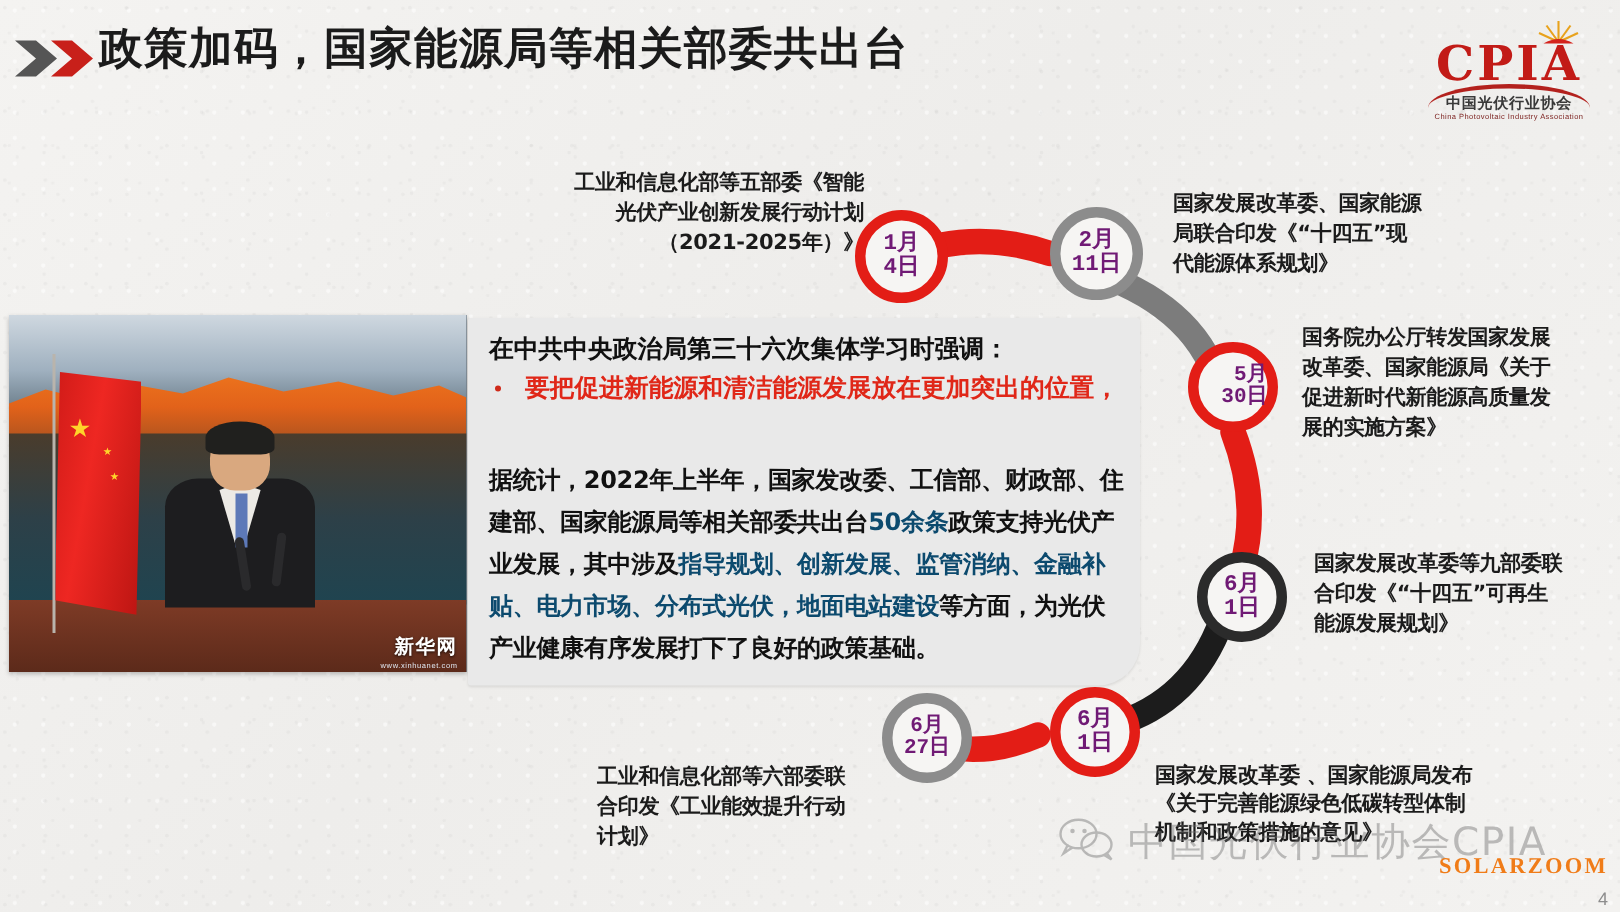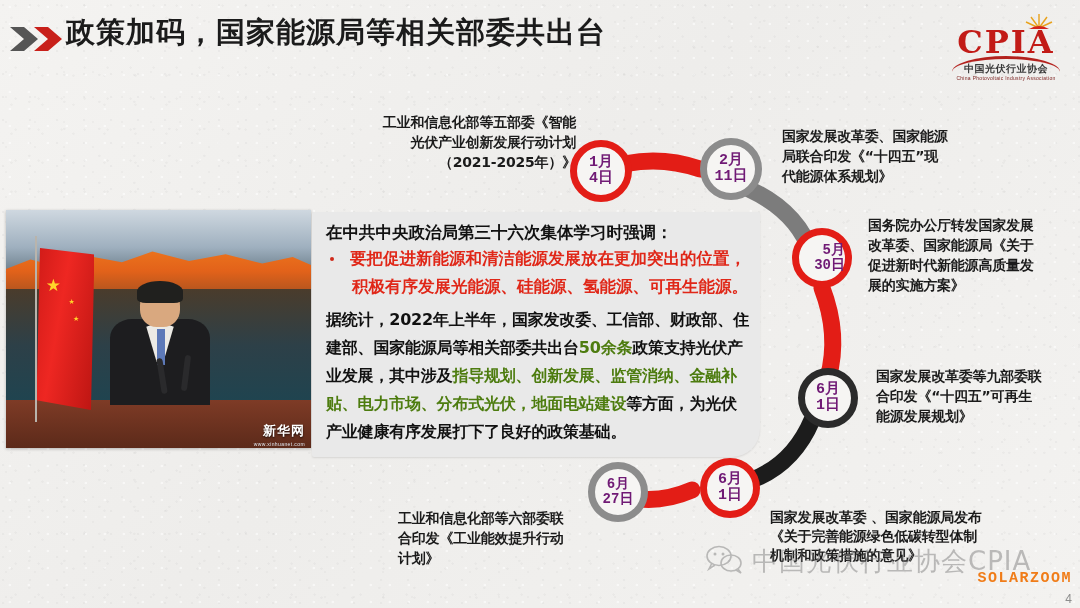--- a/index.html
+++ b/index.html
@@ -208,21 +208,21 @@
     font-family: "DejaVu Sans", "Liberation Sans", sans-serif;
   }
   .card-body {
     position: absolute; left: 14px; top: 94px;
     width: 424px;
     font-size: 16px; font-weight: bold; color: #111;
     line-height: 28px;
     letter-spacing: -0.2px;
     font-family: "DejaVu Sans", "Liberation Sans", sans-serif;
   }
-  .card-body .hl { color: #4d7c0f; }
+  .card-body .hl { color: #0c4a6e; }
 
   
   .ring-svg {
     position: absolute;
     left: 540px; top: 120px;
     width: 400px; height: 420px;
   }
 
   
   .node {
@@ -271,21 +271,21 @@
     white-space: nowrap;
     font-family: "DejaVu Sans", "Liberation Sans", sans-serif;
   }
   .solarzoom {
     position: absolute;
     right: 8px; top: 570px;
     font-size: 15px;
     font-weight: bold;
     color: #f07c18;
     letter-spacing: 1.5px;
-    font-family: Liberation Mono, monospace;
+    font-family: Liberation Serif, serif;
     margin-left: 32px;
   }
   .page-num {
     position: absolute;
     right: 8px; bottom: 2px;
     font-size: 12px;
     color: #8d8d8d;
     font-family: "Liberation Sans", sans-serif;
   }
 </style>
@@ -343,21 +343,20 @@
     <div class="photo-mic m1"></div>
     <div class="photo-mic m2"></div>
     <div class="photo-credit">新华网</div>
     <div class="photo-credit-url">www.xinhuanet.com</div>
   </div>
 
   <div class="content-card">
     <div class="card-title">在中共中央政治局第三十六次集体学习时强调：</div>
     <div class="card-bullet-dot"></div>
     <div class="card-red-1">要把促进新能源和清洁能源发展放在更加突出的位置，</div>
-    <div class="card-red-2">积极有序发展光能源、硅能源、氢能源、可再生能源。</div>
     <div class="card-body"><span>据统计，2022年上半年，国家发改委、工信部、财政部、住建部、国家能源局等相关部委共出台</span><span class="hl">50余条</span><span>政策支持光伏产业发展，其中涉及</span><span class="hl">指导规划、创新发展、监管消纳、金融补贴、电力市场、分布式光伏，地面电站建设</span><span>等方面，为光伏产业健康有序发展打下了良好的政策基础。</span></div>
   </div>
 
   <svg class="ring-svg" viewBox="0 0 400 420">
 
     <path d="M 61 51 Q 110 32 160 49" stroke="#e31d16" stroke-width="17" fill="none" stroke-linecap="round"></path>
 
     <path d="M 185 60 Q 255 82 272 135" stroke="#7c7c7c" stroke-width="17" fill="none" stroke-linecap="round"></path>
 
     <path d="M 282 168 Q 300 215 288 258" stroke="#e31d16" stroke-width="17" fill="none" stroke-linecap="round"></path>

